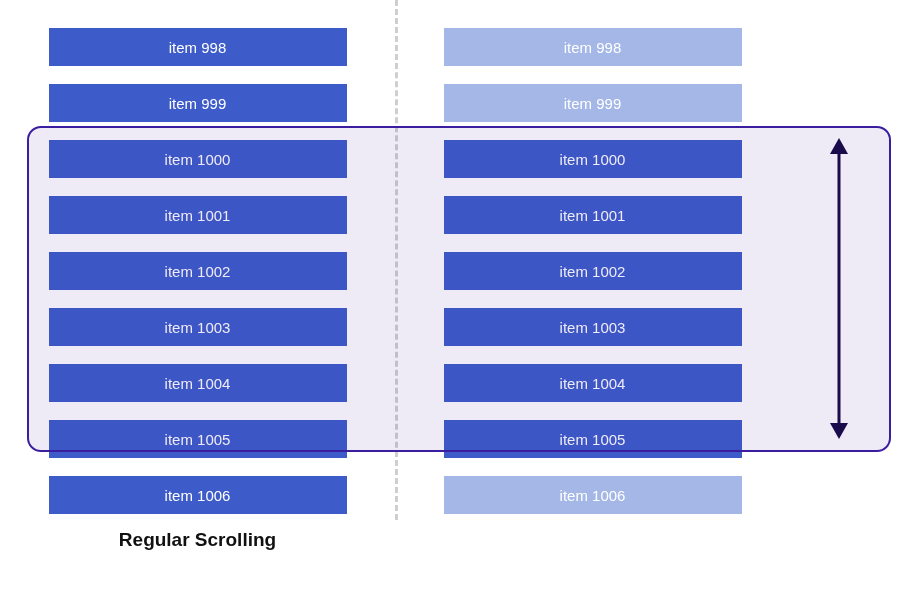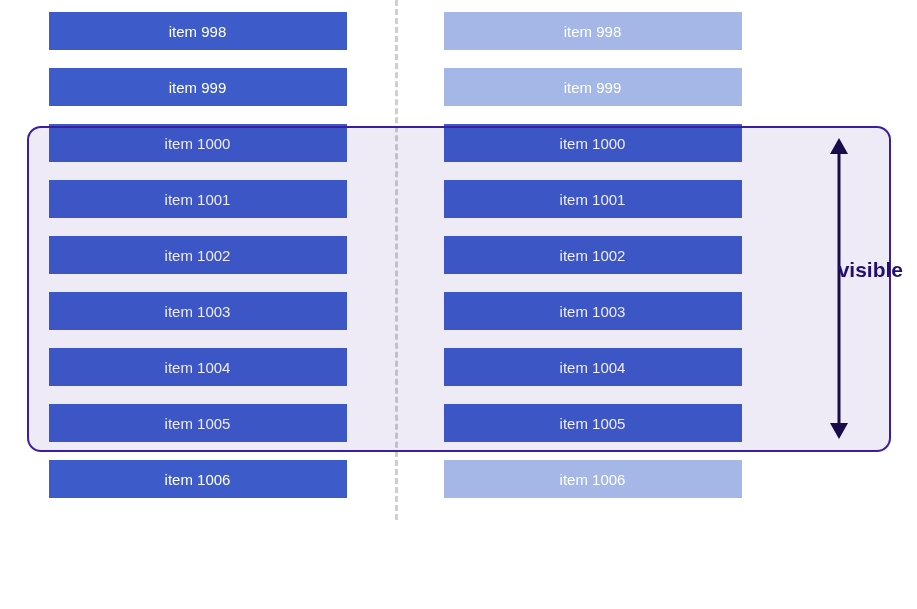--- a/index.html
+++ b/index.html
@@ -14,21 +14,21 @@
       height: 609px;
       position: relative;
     }
     .container {
       position: relative;
       width: 100%;
       height: 100%;
     }
     .columns {
       display: flex;
-      padding-top: 12px;
+      padding-top: 28px;
     }
     .column {
       display: flex;
       flex-direction: column;
       align-items: center;
       position: relative;
     }
     .column-left {
       width: 395px;
     }
@@ -102,20 +102,21 @@
     <div class="column column-left">
       <div class="list-item">item 998</div>
       <div class="list-item">item 999</div>
       <div class="list-item">item 1000</div>
       <div class="list-item">item 1001</div>
       <div class="list-item">item 1002</div>
       <div class="list-item">item 1003</div>
       <div class="list-item">item 1004</div>
       <div class="list-item">item 1005</div>
       <div class="list-item">item 1006</div>
+      <div class="caption">Regular Scrolling</div>
     </div>
 
     <div class="column column-right">
       <div class="list-item faded">item 998</div>
       <div class="list-item faded">item 999</div>
       <div class="list-item">item 1000</div>
       <div class="list-item">item 1001</div>
       <div class="list-item">item 1002</div>
       <div class="list-item">item 1003</div>
       <div class="list-item">item 1004</div>
@@ -126,16 +127,15 @@
 
   <div class="viewport-box"></div>
 
   <svg class="arrow-svg" width="30" height="305">
     <line x1="15" y1="12" x2="15" y2="293" stroke="#1a0b4d" stroke-width="3"></line>
     <polygon points="15,2 6,18 24,18" fill="#1a0b4d"></polygon>
     <polygon points="15,303 6,287 24,287" fill="#1a0b4d"></polygon>
   </svg>
 
   <div class="viewport-label">
-    <div>visible</div>
   </div>
 
 </div>
 
 </body></html>

